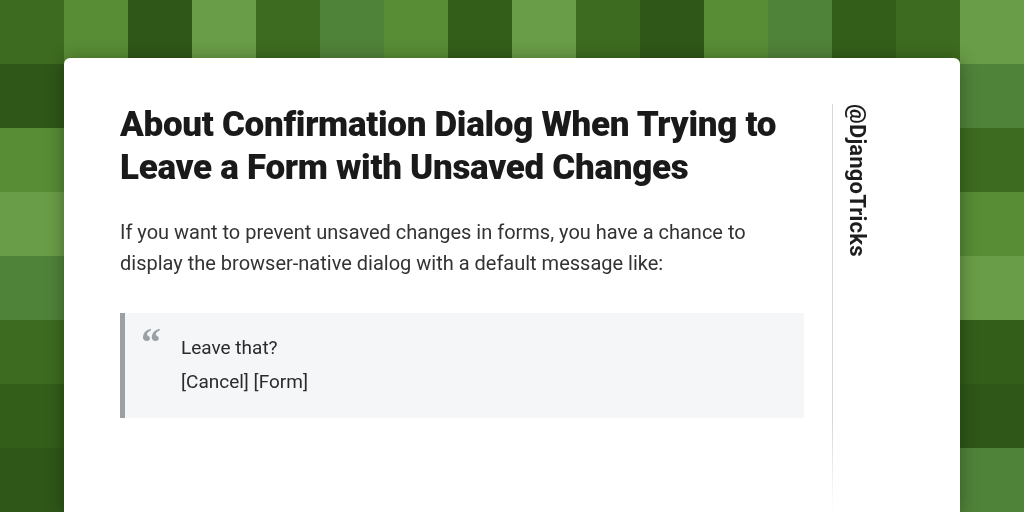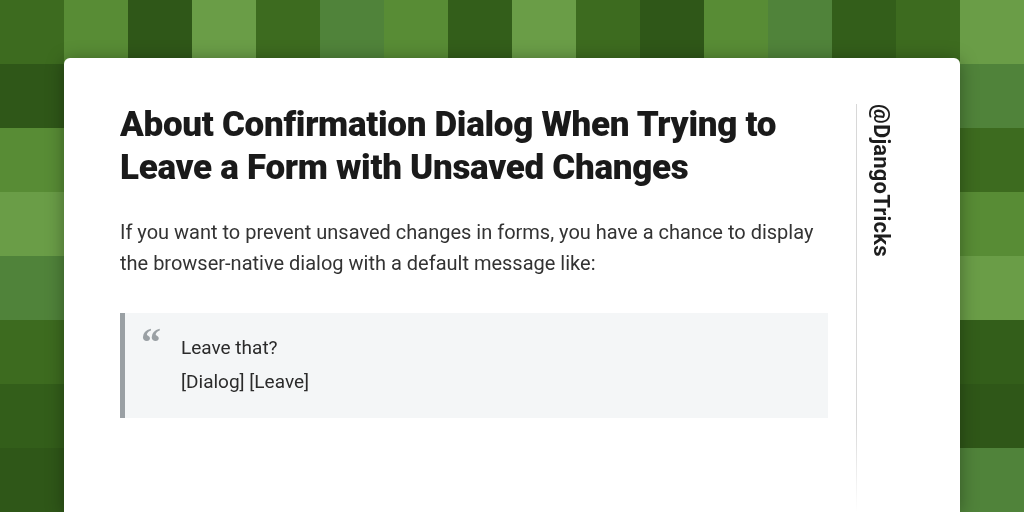--- a/index.html
+++ b/index.html
@@ -26,21 +26,21 @@
 
   .card {
     position: absolute;
     left: 64px;
     right: 64px;
     top: 58px;
     bottom: 0;
     background: #ffffff;
     border-radius: 6px 6px 0 0;
     box-shadow: 0 2px 18px rgba(0,0,0,0.35);
-    padding: 46px 56px 0 56px;
+    padding: 46px 80px 0 56px;
     display: flex;
     z-index: 1;
     overflow: hidden;
   }
   .main {
     flex: 1;
     padding-right: 28px;
   }
   .sidebar {
     width: 48px;
@@ -235,20 +235,20 @@
     <div class="f"></div>
 </div>
 
 <div class="card">
   <div class="main">
     <h1>About Confirmation Dialog When Trying to Leave a Form with Unsaved Changes</h1>
     <p class="intro">If you want to prevent unsaved changes in forms, you have a chance to display the browser-native dialog with a default message like:</p>
     <div class="quote">
       <span class="qmark">“</span>
       <div>Leave that?</div>
-      <div>[Dialog] [Leave]</div>
+      <div>[Cancel] [Form]</div>
     </div>
   </div>
   <div class="sidebar">
     <div class="handle">@DjangoTricks</div>
   </div>
   <div class="fade"></div>
 </div>
 
 </body></html>

